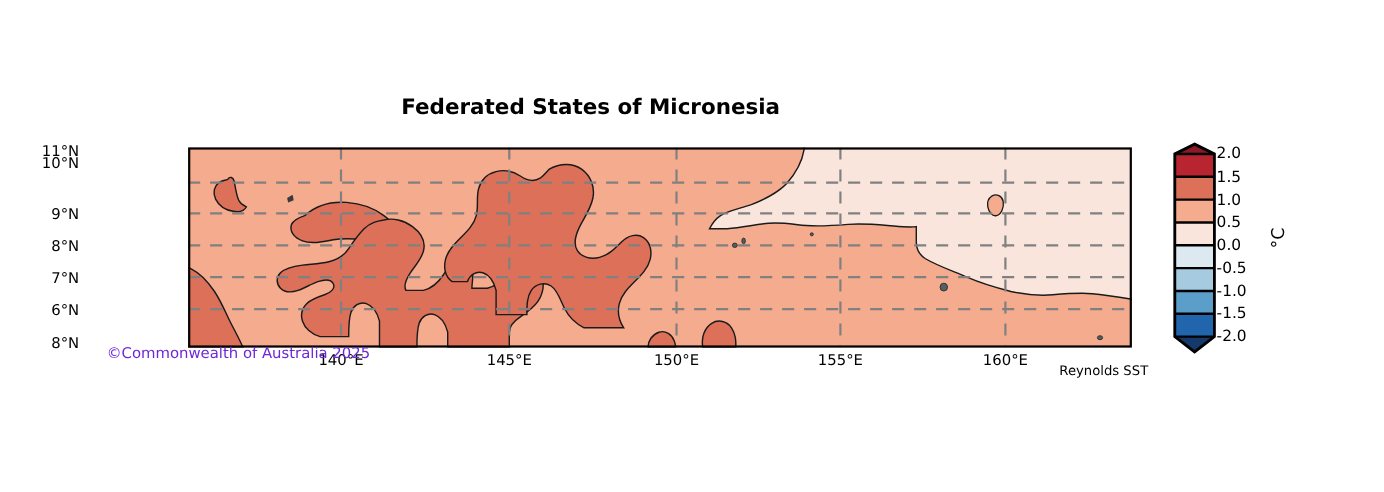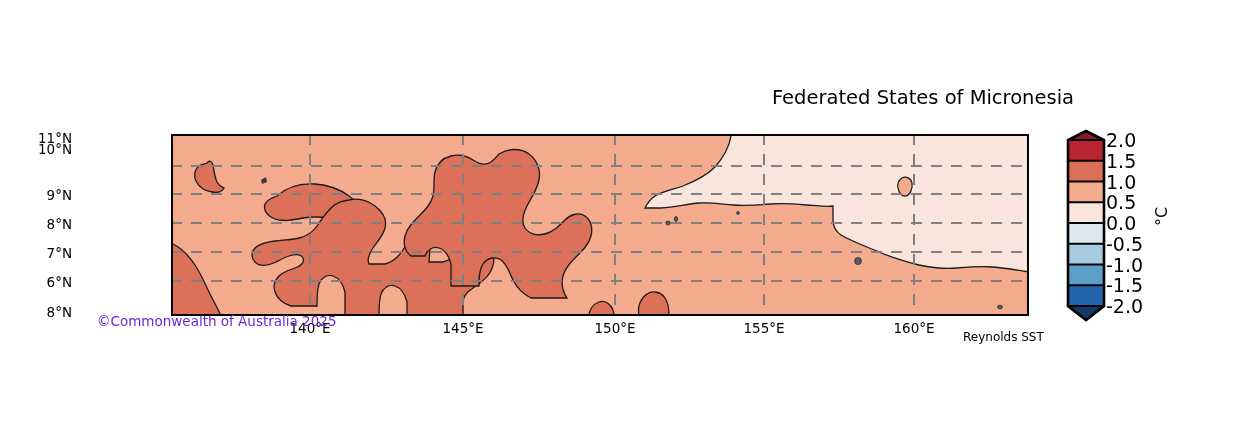--- a/index.html
+++ b/index.html
@@ -18,22 +18,23 @@
     position: absolute;
     left: 0; top: 0;
     width: 1258px;
     height: 447px;
   }
   .title-block {
     position: absolute;
     left: 0;
     top: 85px;
     width: 1074px;
-    text-align: right;
+    text-align: center;
     pointer-events: none;
+    font-weight: bold;
   }
   .title-line {
     font-size: 19.5px;
     color: #000000;
     line-height: 25px;
     letter-spacing: 0px;
     white-space: nowrap;
   }
   .map-wrap {
     position: absolute;
@@ -115,21 +116,21 @@
   .cbar-ticks {
     position: absolute;
     left: 1106px;
     top: 126px;
     width: 60px;
     height: 200px;
   }
   .cbar-ticks span {
     position: absolute;
     left: 0;
-    font-size: 19px;
+    font-size: 14px;
     color: #000000;
     white-space: nowrap;
     transform: translateY(-50%);
   }
   .cbar-unit {
     position: absolute;
     left: 1152px;
     top: 226px;
     font-size: 16px;
     color: #000000;

